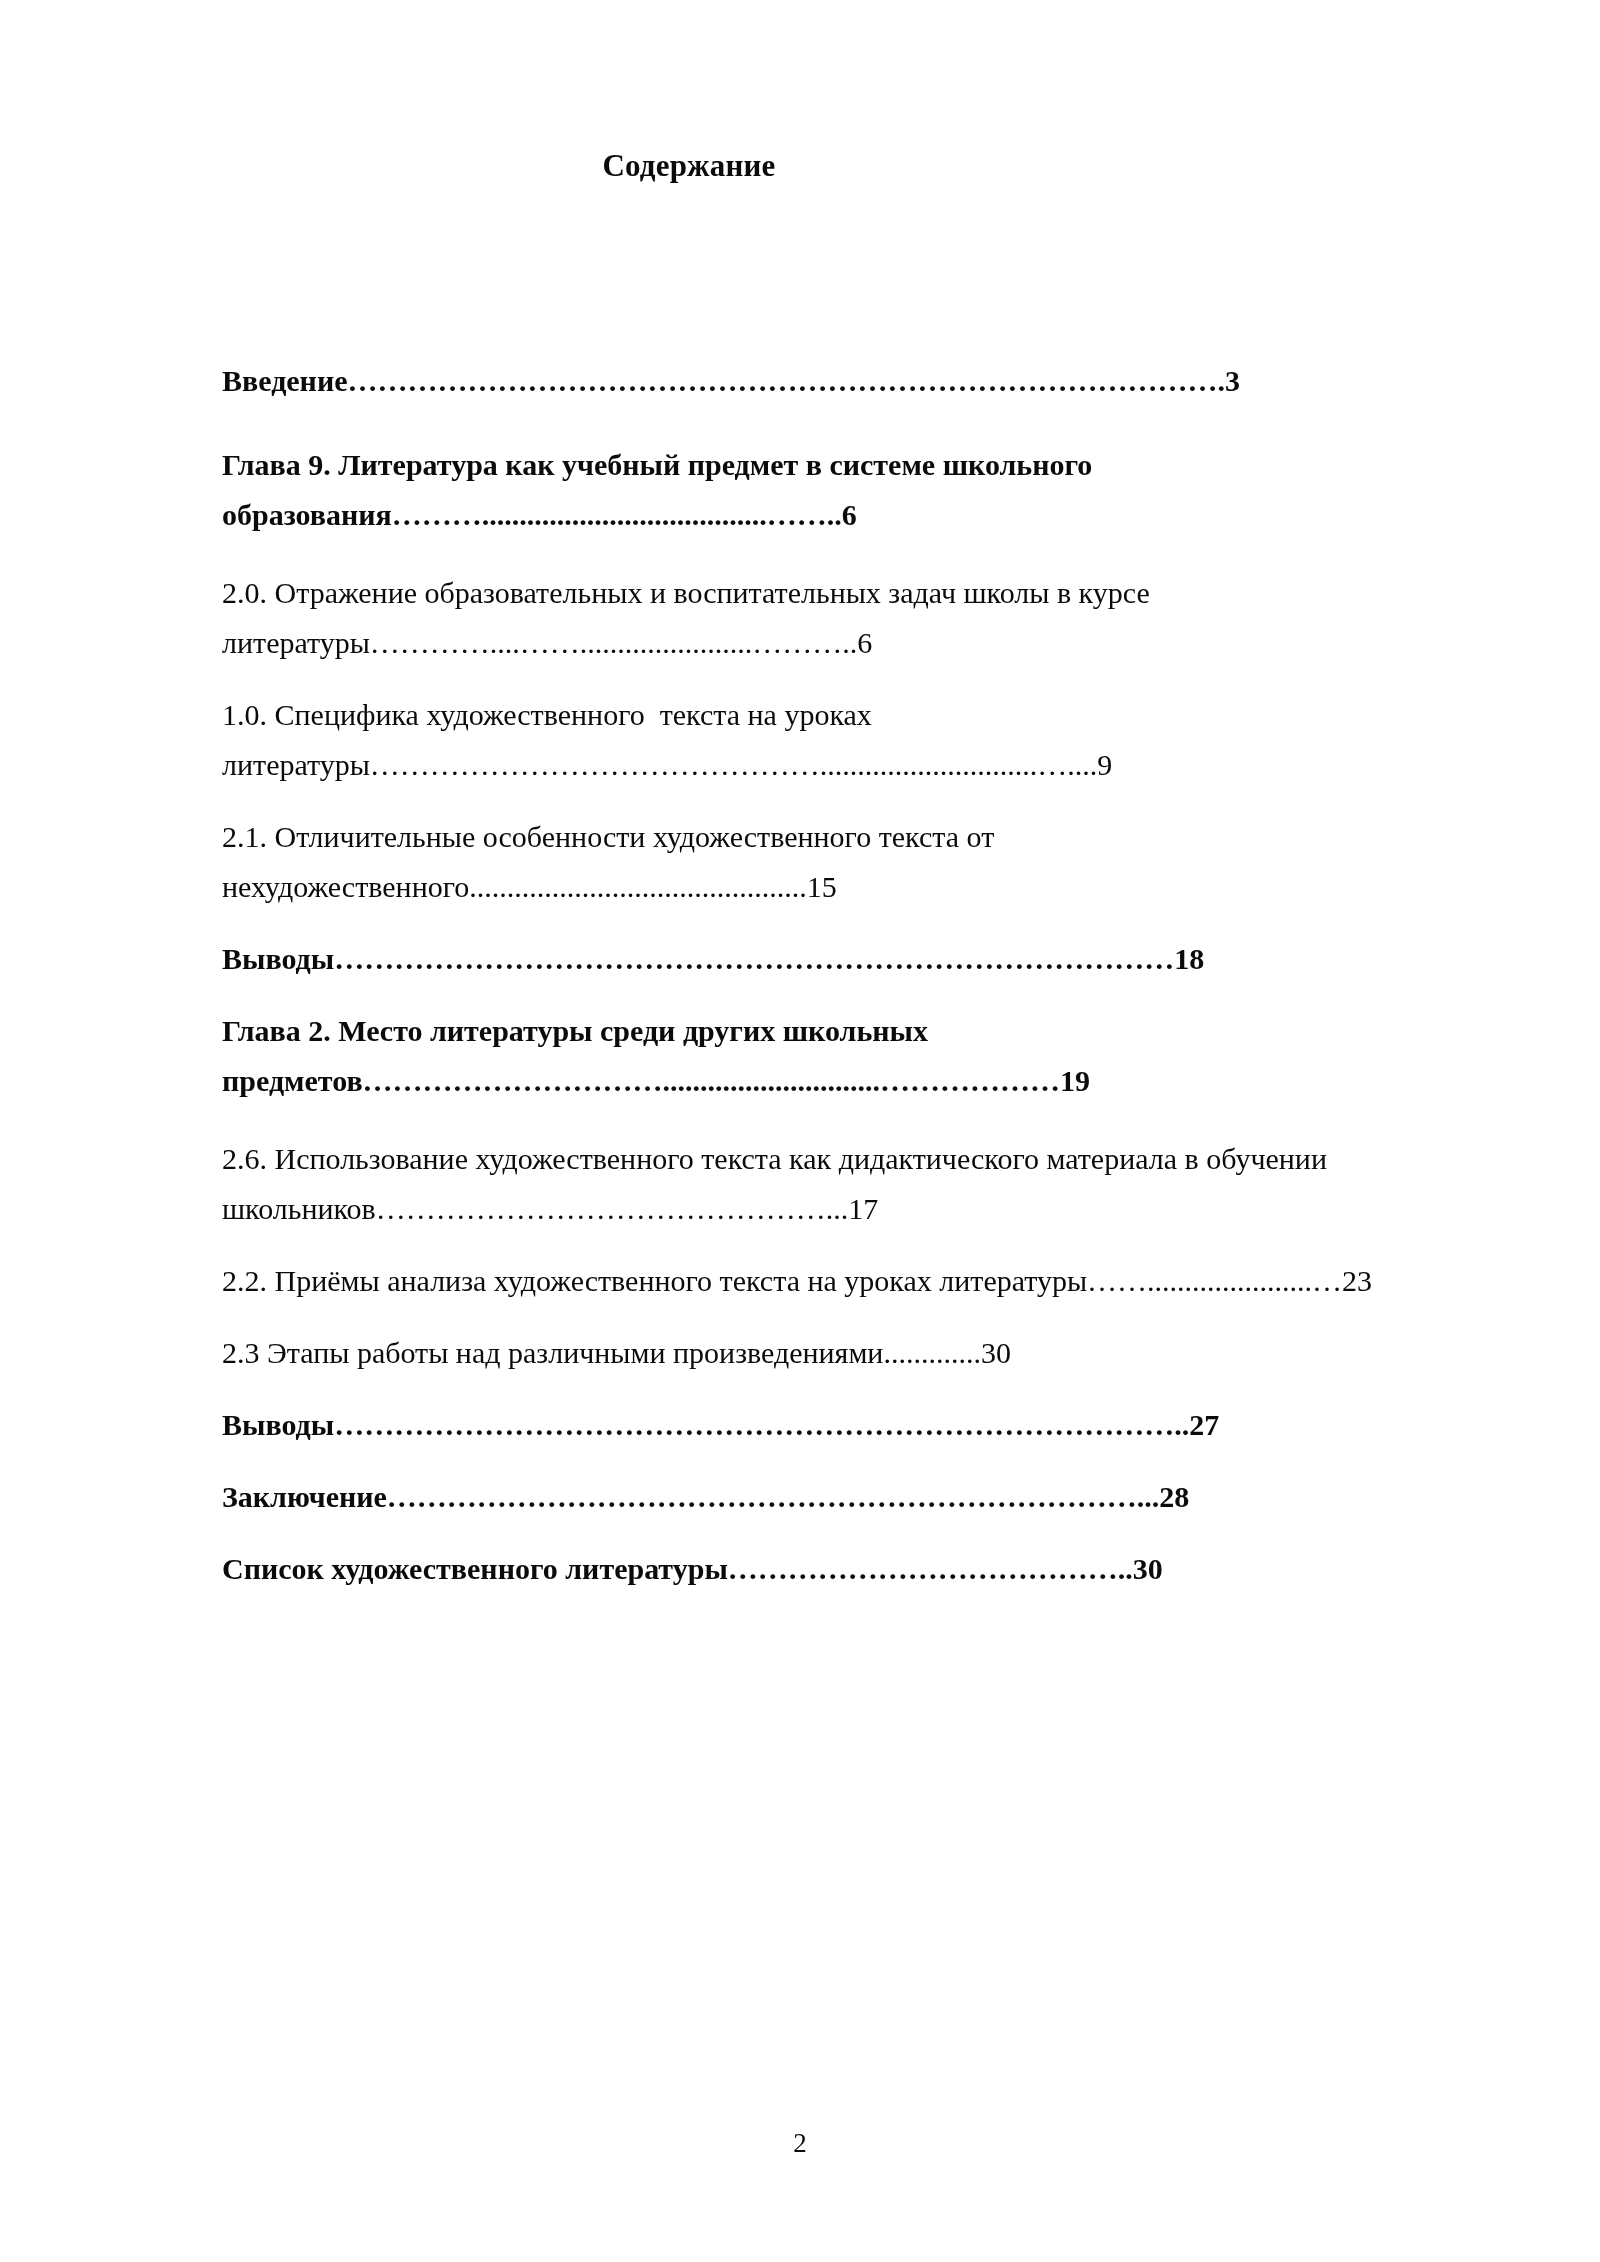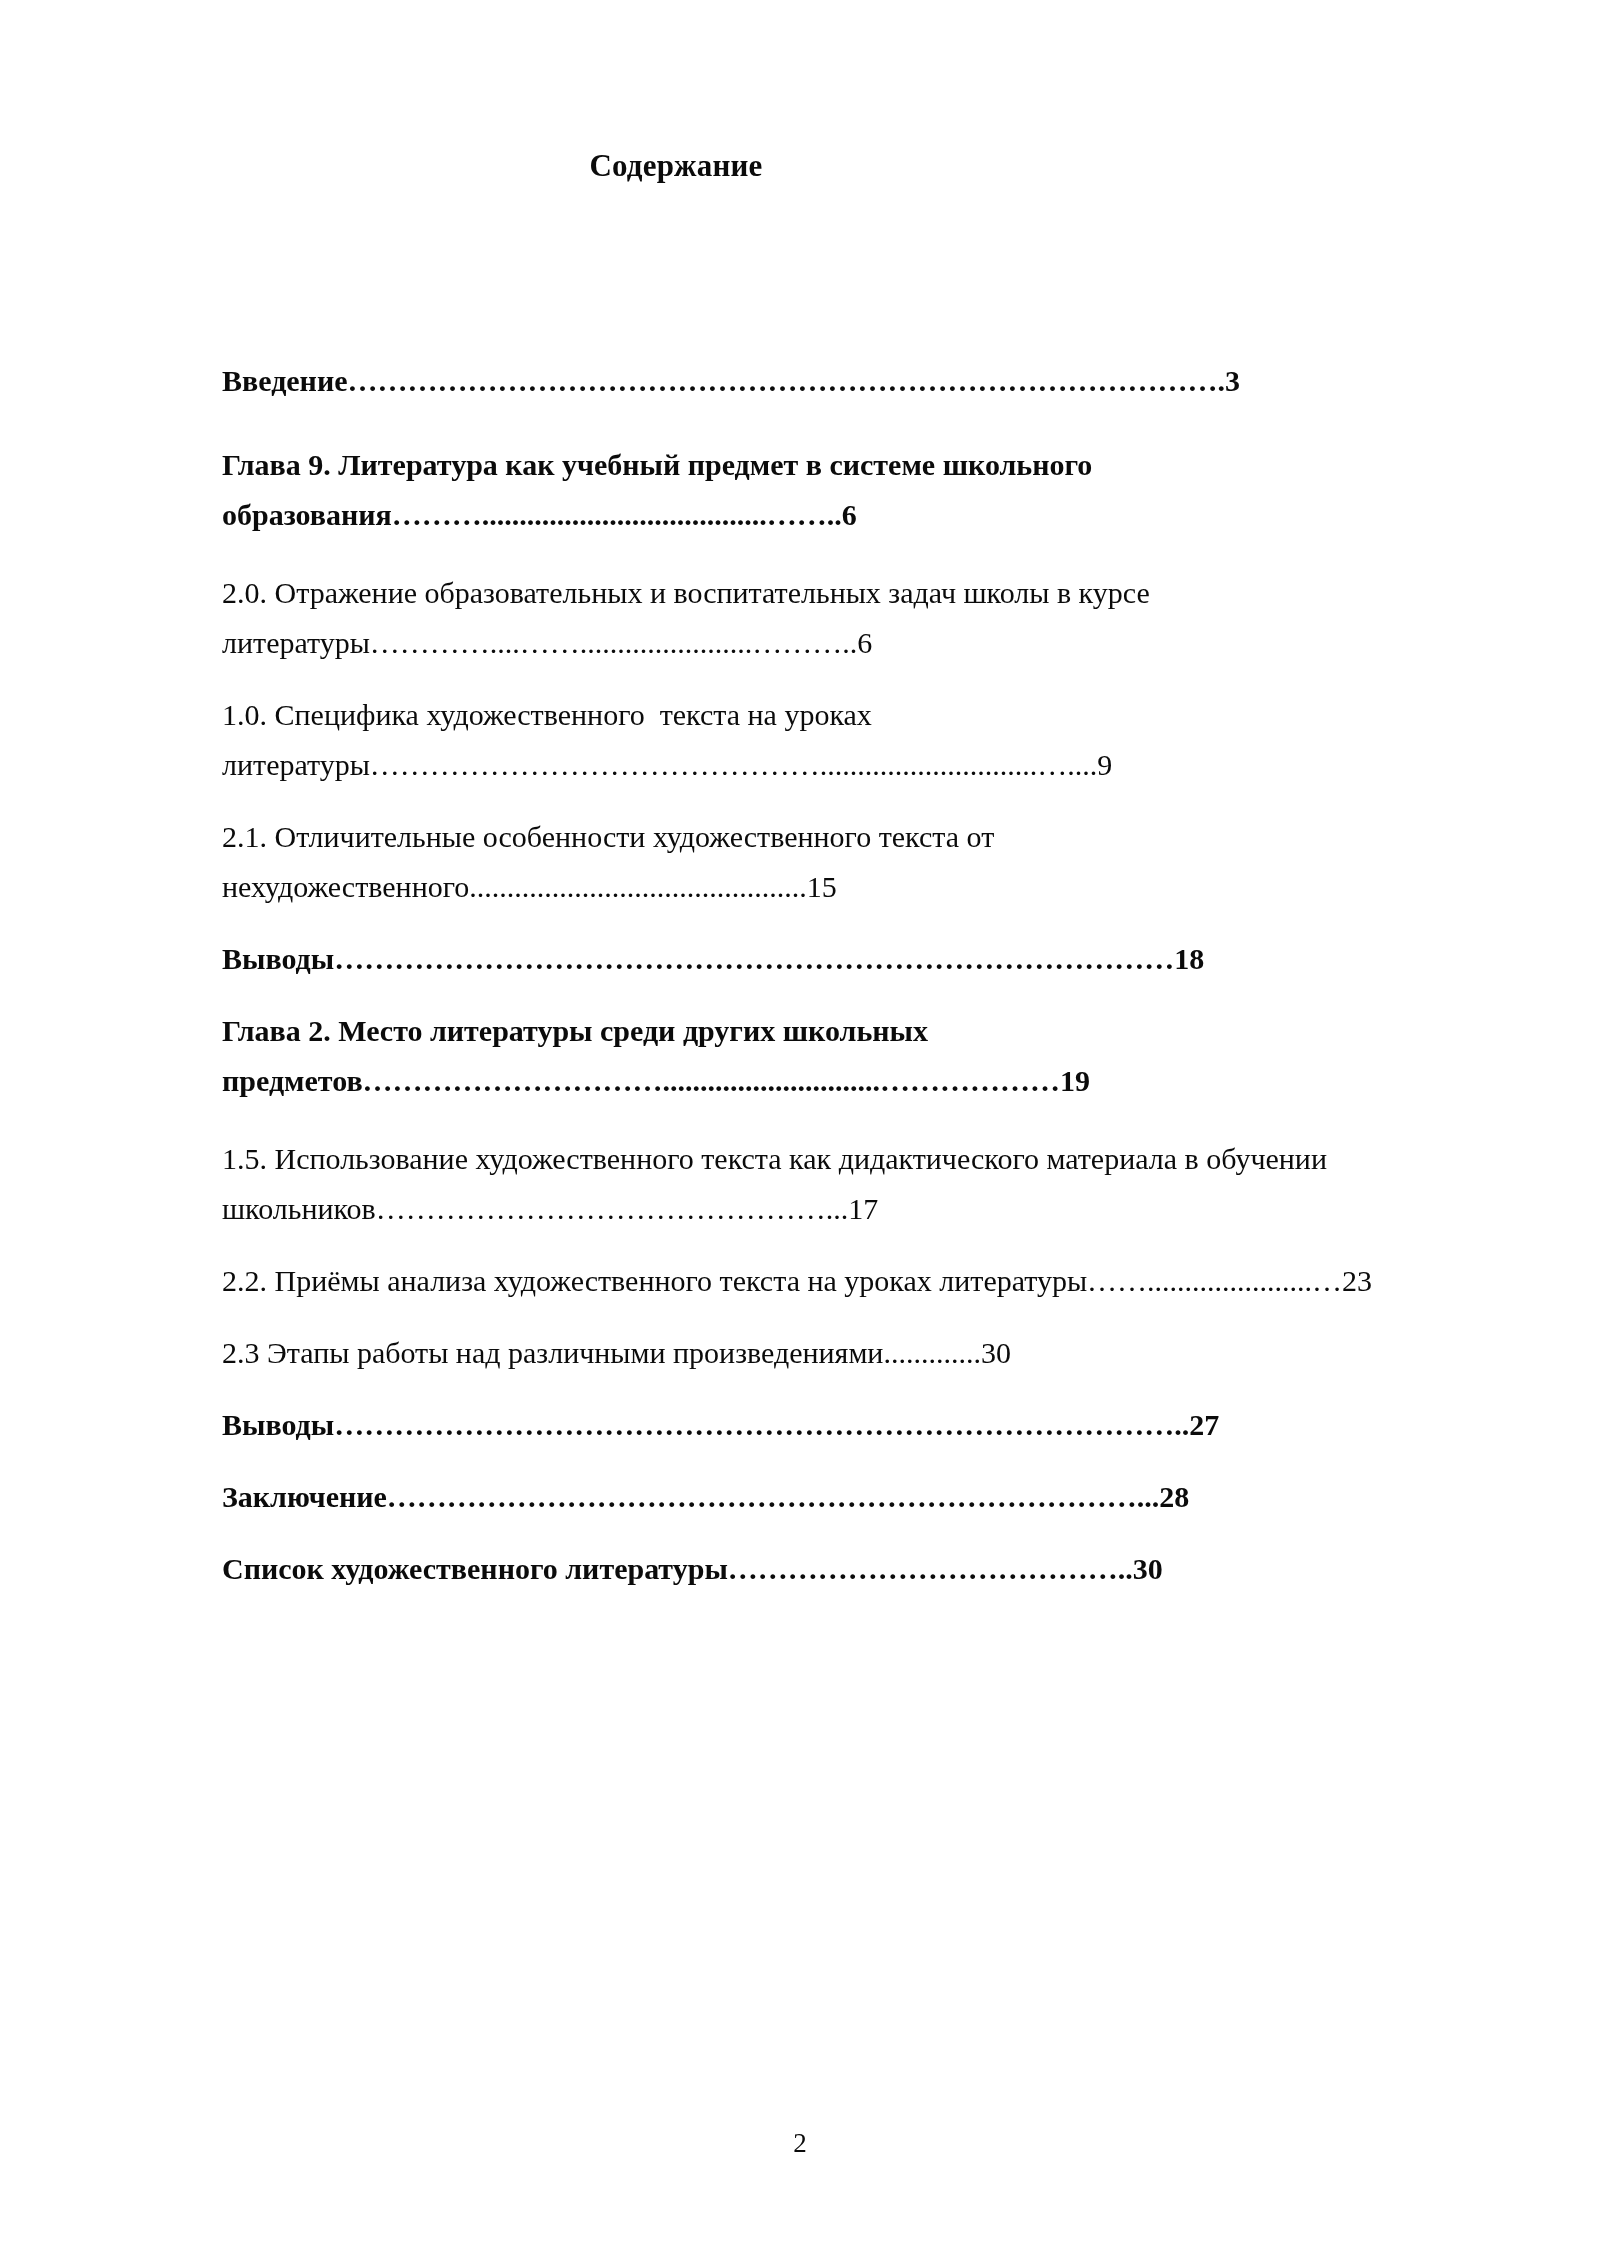--- a/index.html
+++ b/index.html
@@ -15,21 +15,21 @@
     background: #ffffff;
     box-sizing: border-box;
     font-family: "Liberation Serif", "DejaVu Serif", serif;
     color: #0b0b0b;
     overflow: hidden;
   }
   
   .doc-title {
     position: absolute;
     top: 148px;
-    left: 4px;
+    left: 17px;
     width: 1344px;
     text-align: center;
     font-size: 31px;
     font-weight: bold;
     letter-spacing: 0.2px;
   }
   
   .toc {
     position: absolute;
     top: 356px;
@@ -104,21 +104,21 @@
 
     <div class="toc-entry lvl-0 gap-sm">
       <div class="toc-line">Выводы…………………………………………………………………………18</div>
     </div>
 
     <div class="toc-entry lvl-0 gap-md">
       <div class="toc-line">Глава 2. Место литературы среди других школьных предметов………………………….............................………………19</div>
     </div>
 
     <div class="toc-entry lvl-1 gap-sm">
-      <div class="toc-line">1.5. Использование художественного текста как дидактического материала в обучении школьников………………………………………...17</div>
+      <div class="toc-line">2.6. Использование художественного текста как дидактического материала в обучении школьников………………………………………...17</div>
     </div>
 
     <div class="toc-entry lvl-1 gap-sm">
       <div class="toc-line">2.2. Приёмы анализа художественного текста на уроках литературы……......................…23</div>
     </div>
 
     <div class="toc-entry lvl-1 gap-sm">
       <div class="toc-line">2.3 Этапы работы над различными произведениями.............30</div>
     </div>
 

